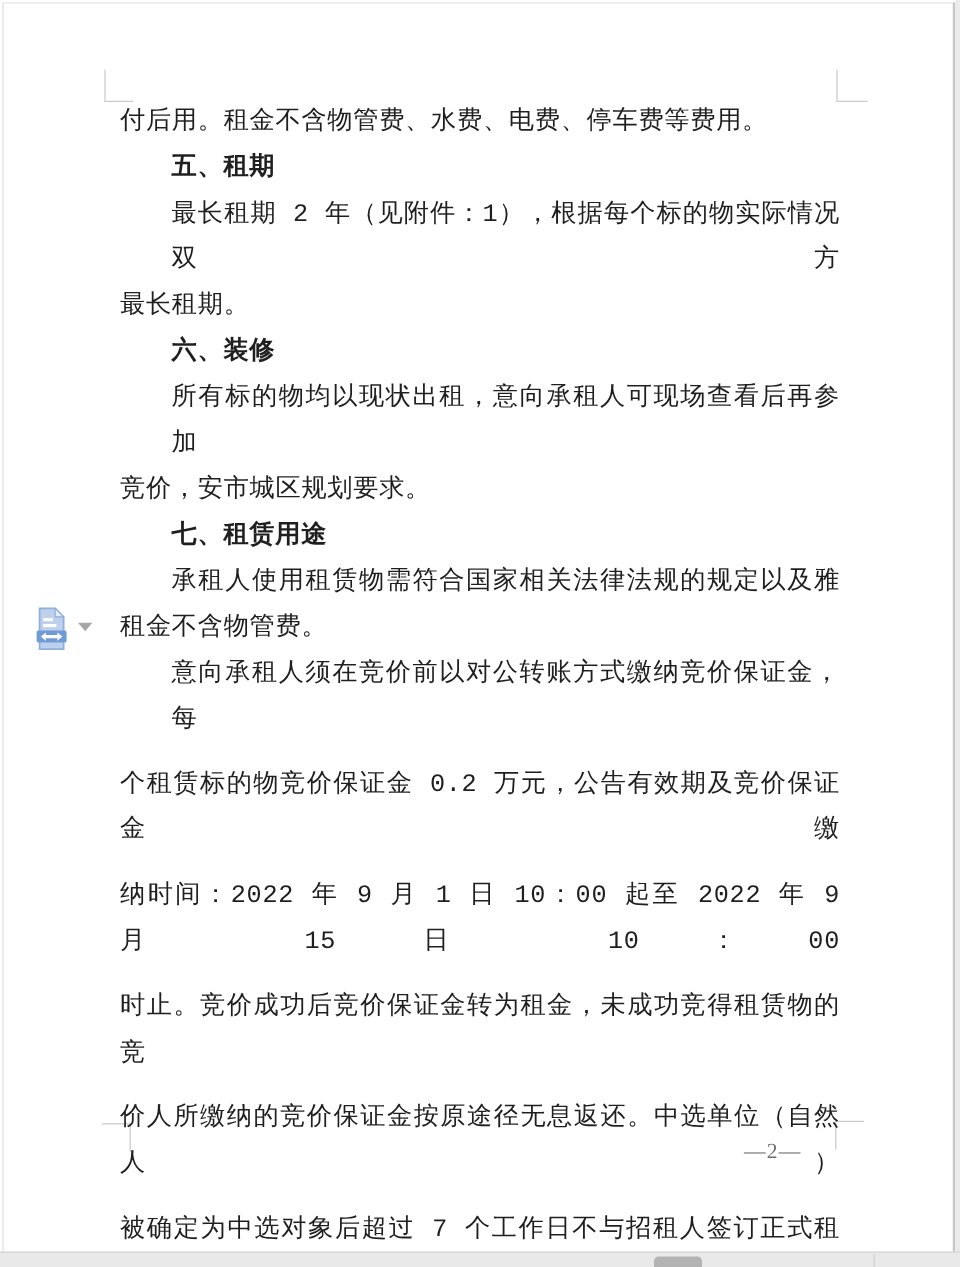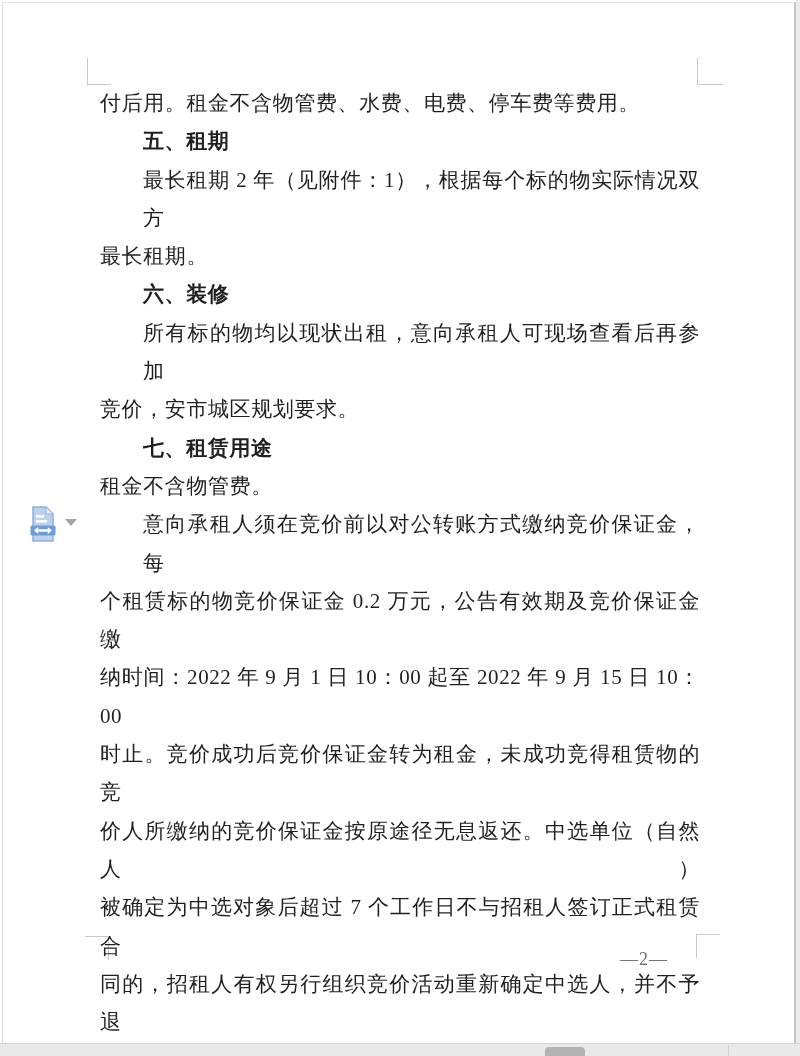--- a/index.html
+++ b/index.html
@@ -27,24 +27,24 @@
   .crop.br{left:696px;top:934px;width:23px;height:23px;border-top:1px solid #c9c9c9;border-left:1px solid #c9c9c9;}
 
   
   .margin-tool{position:absolute;left:30px;top:505px;display:flex;align-items:flex-start;cursor:pointer;}
   .caret{width:0;height:0;border-left:6px solid transparent;border-right:6px solid transparent;
          border-top:7px solid #a6a6a6;margin-left:9px;margin-top:14px;}
 
   
   .textblock{position:absolute;left:100px;top:84px;width:600px;
              font-size:21px;line-height:38.3px;color:#1f1f1f;letter-spacing:0.6px;}
-  .line{white-space:normal;}
+  .line{white-space:normal;font-family:Liberation Mono, monospace;}
   .line.h{font-weight:700;padding-left:43px;}
   .line.jf{padding-left:43px;text-align:justify;text-align-last:justify;text-justify:inter-character;}
-  .line.j{text-align:justify;text-align-last:justify;text-justify:inter-character;}
+  .line.j{text-align:justify;text-align-last:justify;text-justify:inter-character;margin-top:16px;}
 
   .pagenum{position:absolute;left:609px;top:948px;width:70px;text-align:center;
            font-size:18px;line-height:22px;color:#6e6e6e;letter-spacing:1px;}
 </style>
 </head>
 <body>
 
 <div class="screen">
 
   <div class="edge-top"></div>
@@ -71,20 +71,21 @@
 
   <div class="textblock">
       <div class="line l">付后用。租金不含物管费、水费、电费、停车费等费用。</div>
       <div class="line h">五、租期</div>
       <div class="line jf">最长租期 2 年（见附件：1），根据每个标的物实际情况双方</div>
       <div class="line l">最长租期。</div>
       <div class="line h">六、装修</div>
       <div class="line jf">所有标的物均以现状出租，意向承租人可现场查看后再参加</div>
       <div class="line l">竞价，安市城区规划要求。</div>
       <div class="line h">七、租赁用途</div>
+      <div class="line jf">承租人使用租赁物需符合国家相关法律法规的规定以及雅</div>
       <div class="line l">租金不含物管费。</div>
       <div class="line jf">意向承租人须在竞价前以对公转账方式缴纳竞价保证金，每</div>
       <div class="line j">个租赁标的物竞价保证金 0.2 万元，公告有效期及竞价保证金缴</div>
       <div class="line j">纳时间：2022 年 9 月 1 日 10：00 起至 2022 年 9 月 15 日 10：00</div>
       <div class="line j">时止。竞价成功后竞价保证金转为租金，未成功竞得租赁物的竞</div>
       <div class="line j">价人所缴纳的竞价保证金按原途径无息返还。中选单位（自然人）</div>
       <div class="line j">被确定为中选对象后超过 7 个工作日不与招租人签订正式租赁合</div>
       <div class="line j">同的，招租人有权另行组织竞价活动重新确定中选人，并不予退</div>
     </div>
 

